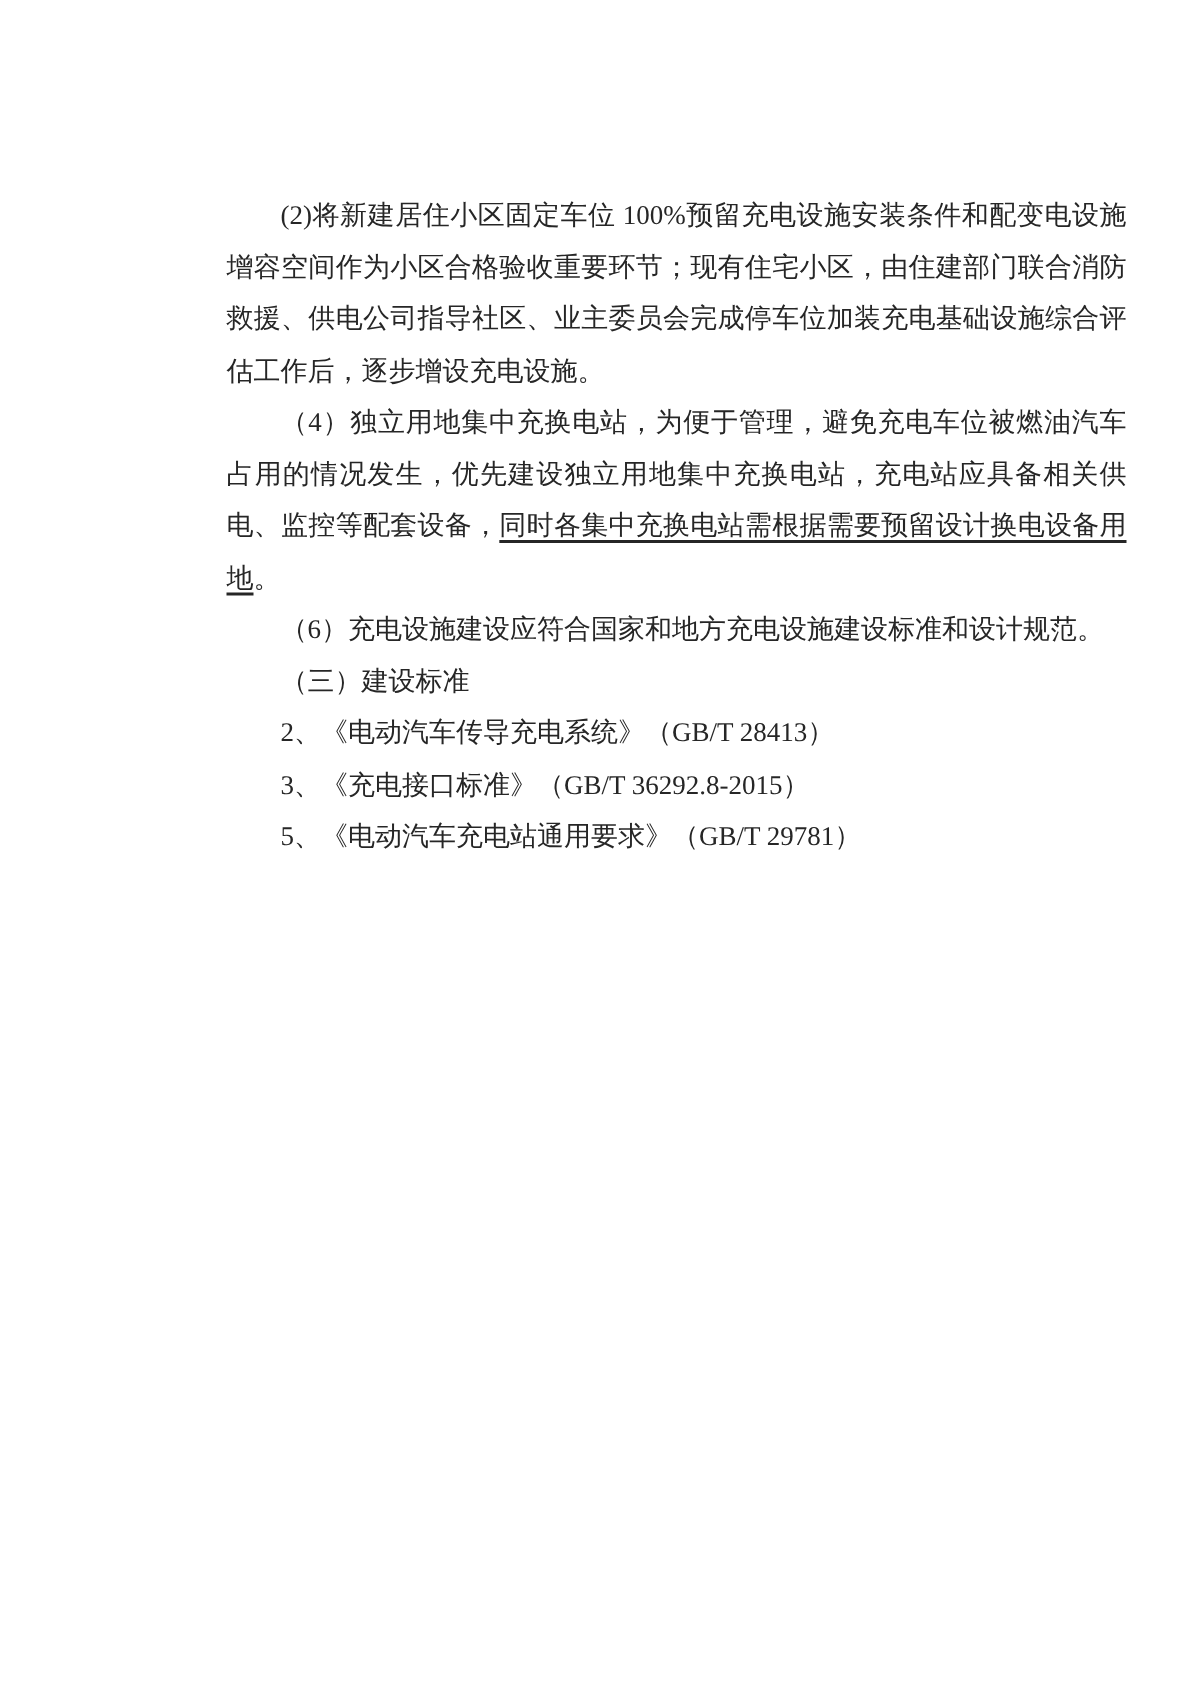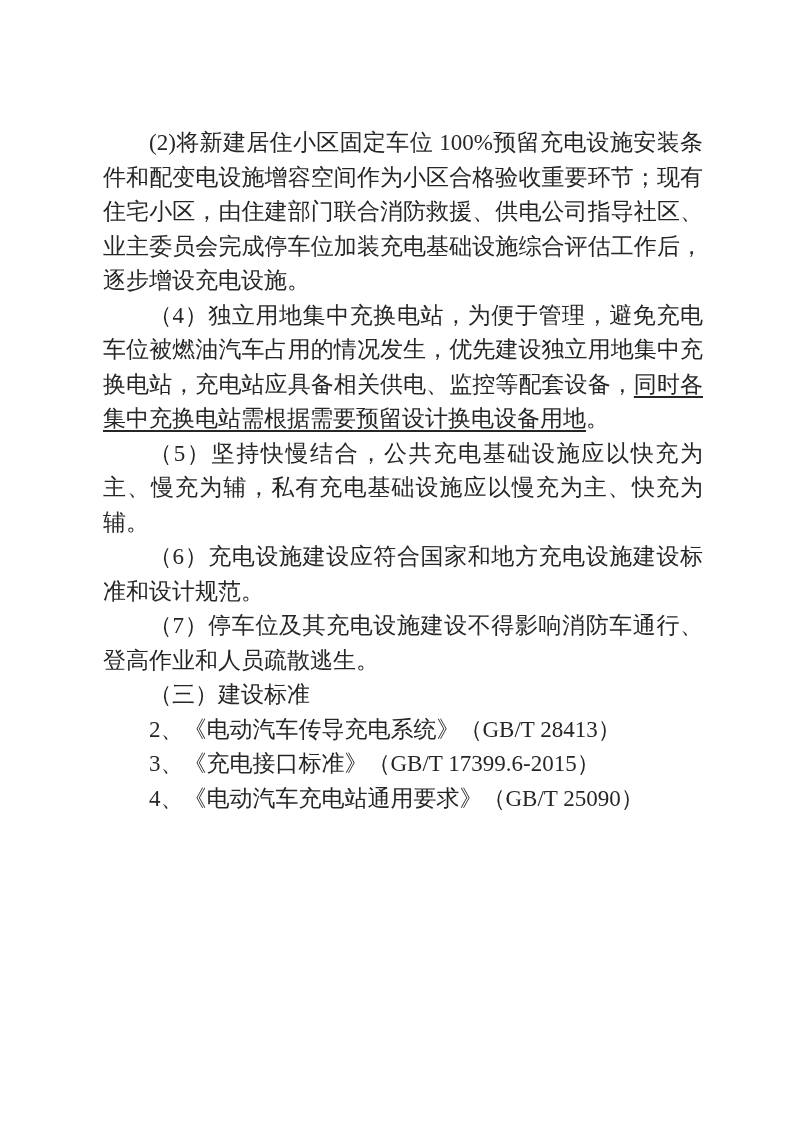--- a/index.html
+++ b/index.html
@@ -13,24 +13,25 @@
     height: 1122px;
     margin: 0 auto;
     background: #ffffff;
     box-sizing: border-box;
     padding: 126px 90px 0 103px;
     overflow: hidden;
     font-family: "Liberation Serif", "DejaVu Serif", serif;
     color: #262626;
   }
   .doc {
-    font-size: 23px;
+    font-size: 18px;
     line-height: 34.5px;
     text-align: justify;
     width: 600px;
+    margin-left: 48px;
   }
   .doc p {
     margin: 0;
     padding: 0;
     text-indent: 2em;
   }
   .doc p.heading {
     font-weight: normal;
     text-align: left;
   }
@@ -40,21 +41,19 @@
     text-decoration-thickness: 1.5px;
   }
 </style>
 </head>
 <body>
 
 <div class="page">
   <main class="doc">
       <p class="body"><span>(2)将新建居住小区固定车位 100%预留充电设施安装条件和配变电设施增容空间作为小区合格验收重要环节；现有住宅小区，由住建部门联合消防救援、供电公司指导社区、业主委员会完成停车位加装充电基础设施综合评估工作后，逐步增设充电设施。</span></p>
       <p class="body"><span>（4）独立用地集中充换电站，为便于管理，避免充电车位被燃油汽车占用的情况发生，优先建设独立用地集中充换电站，充电站应具备相关供电、监控等配套设备，</span><span class="u">同时各集中充换电站需根据需要预留设计换电设备用地</span><span>。</span></p>
-      <p class="body"><span>（5）坚持快慢结合，公共充电基础设施应以快充为主、慢充为辅，私有充电基础设施应以慢充为主、快充为辅。</span></p>
       <p class="body"><span>（6）充电设施建设应符合国家和地方充电设施建设标准和设计规范。</span></p>
-      <p class="body"><span>（7）停车位及其充电设施建设不得影响消防车通行、登高作业和人员疏散逃生。</span></p>
       <p class="heading"><span>（三）建设标准</span></p>
       <p class="body"><span>2、《电动汽车传导充电系统》（GB/T 28413）</span></p>
-      <p class="body"><span>3、《充电接口标准》（GB/T 17399.6-2015）</span></p>
-      <p class="body"><span>4、《电动汽车充电站通用要求》（GB/T 25090）</span></p>
+      <p class="body"><span>3、《充电接口标准》（GB/T 36292.8-2015）</span></p>
+      <p class="body"><span>5、《电动汽车充电站通用要求》（GB/T 29781）</span></p>
     </main>
 </div>
 
 </body></html>

